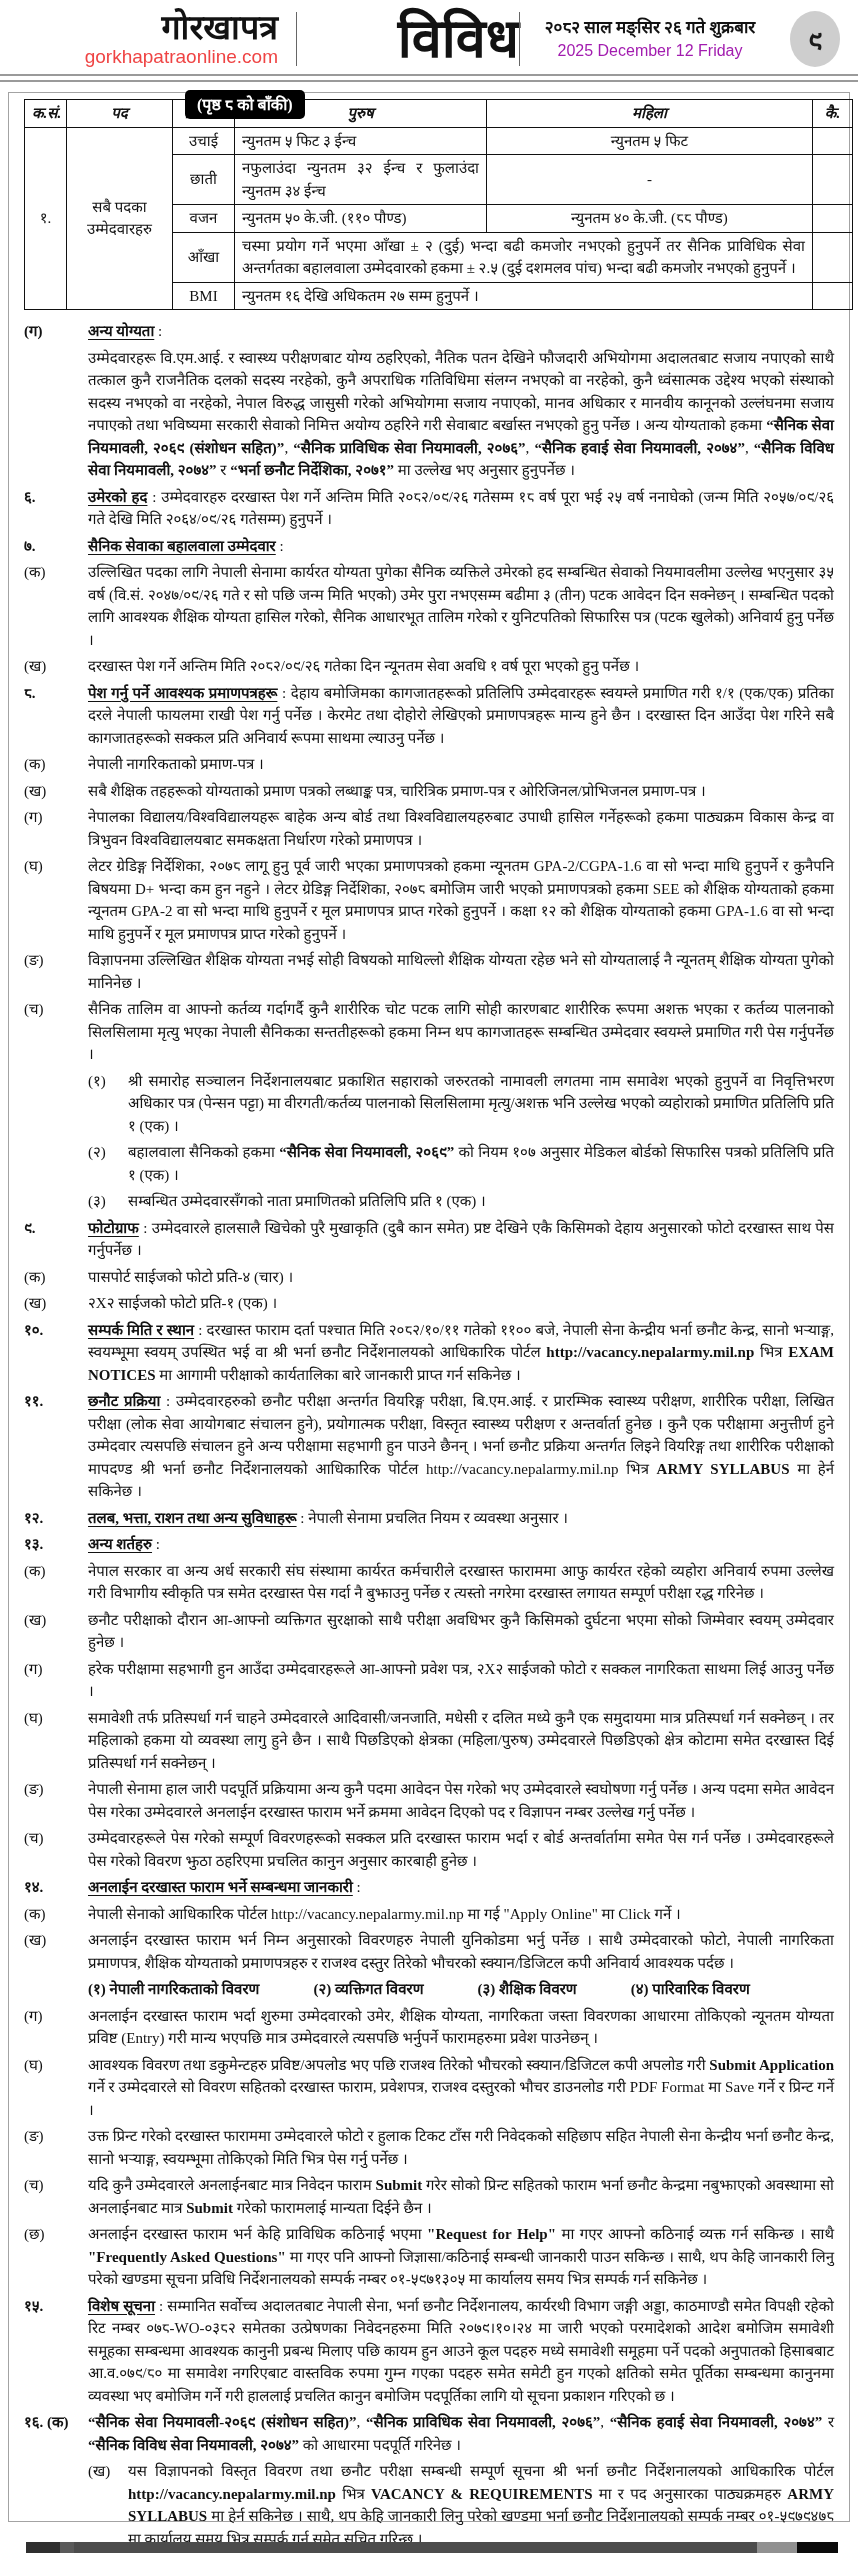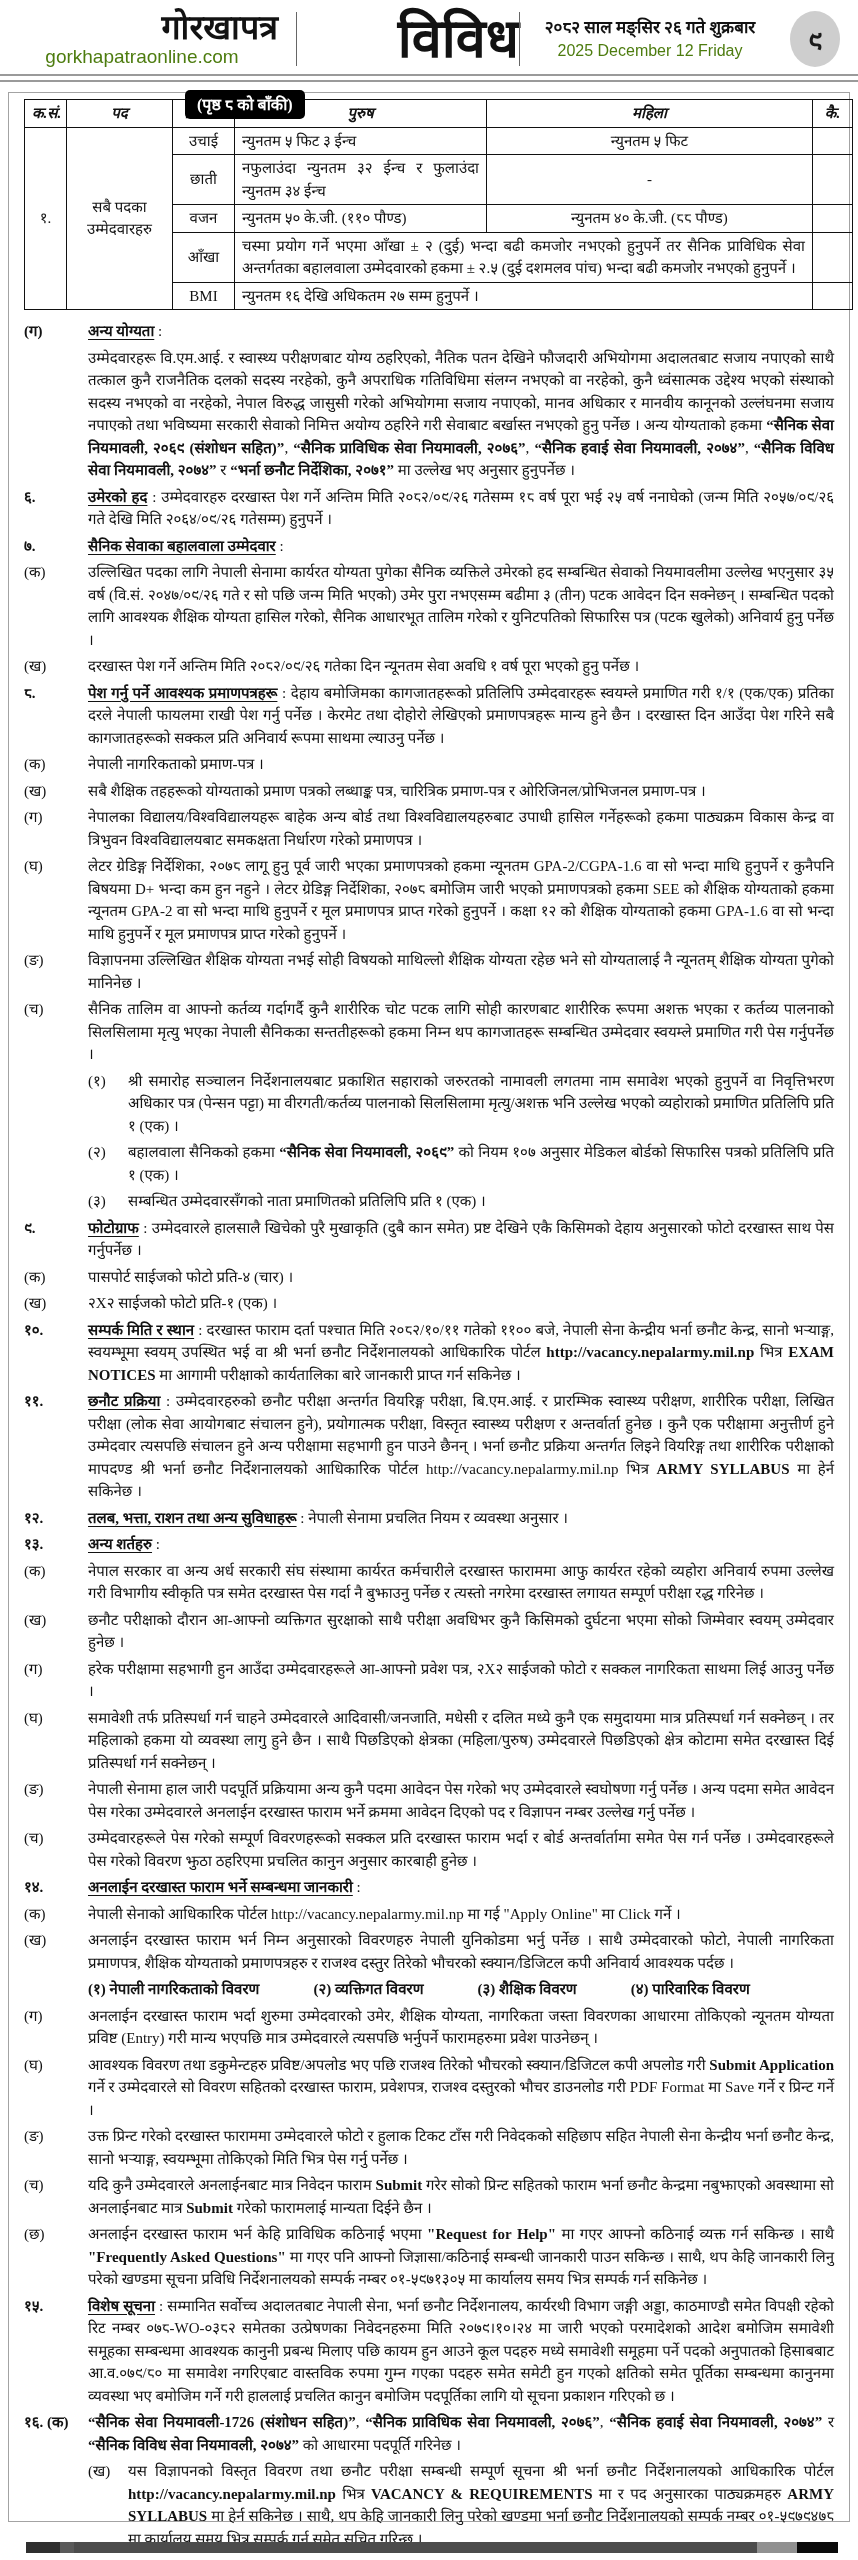--- a/index.html
+++ b/index.html
@@ -2,26 +2,26 @@
 <html lang="ne"><head>
 <meta charset="utf-8">
 <style>
   html,body{margin:0;padding:0;background:#ffffff;}
   .page{position:relative;width:858px;height:2560px;overflow:hidden;background:#fff;
         color:#121212;font-family:"Liberation Serif","DejaVu Serif",serif;}
   
   .hdr{display:flex;align-items:center;height:74px;padding:4px 12px 0 6px;box-sizing:border-box;}
   .mast{width:290px;text-align:right;padding-right:18px;box-sizing:border-box;}
   .mast .t{font-size:34px;font-weight:bold;line-height:1.05;font-family:"Liberation Serif","DejaVu Serif",serif;}
-  .mast .w{font-size:19px;color:#4d7c0f;font-family:"Liberation Sans","DejaVu Sans",sans-serif;text-align:center;}
+  .mast .w{font-size:19px;color:#ef4444;font-family:"Liberation Sans","DejaVu Sans",sans-serif;}
   .vline{width:1px;background:#666;height:54px;}
   .secTitle{flex:0 0 222px;text-align:right;font-size:54px;font-weight:bold;line-height:1;}
   .dates{flex:1;text-align:center;line-height:1.35;}
   .dates .np{font-size:17px;font-weight:bold;}
-  .dates .en{font-size:16px;color:#4d7c0f;font-family:"Liberation Sans","DejaVu Sans",sans-serif;}
+  .dates .en{font-size:16px;color:#a21caf;font-family:"Liberation Sans","DejaVu Sans",sans-serif;}
   .pgCircle{width:50px;height:56px;border-radius:50%;background:#cecece;display:flex;align-items:center;
             justify-content:center;font-size:27px;font-weight:bold;color:#1a1a1a;margin:0 6px 0 10px;}
   .rules{border-top:2px solid #9a9a9a;border-bottom:2px solid #9a9a9a;height:4px;width:858px;}
   
   .mainBox{position:absolute;left:8px;right:8px;top:92px;height:2430px;border:1px solid #a3a3a3;
            padding:4px 15px 8px 15px;box-sizing:border-box;background:#fff;}
   .badge{position:absolute;top:-3px;left:176px;background:#000;color:#fff;font-weight:bold;
          font-size:16px;padding:3px 12px 4px;border-radius:5px;white-space:nowrap;}
   .physHead{font-size:16.5px;margin:6px 0 7px 2px;font-weight:bold;}
   .physHead .pfx{font-weight:bold;}
@@ -280,21 +280,21 @@
         <div class="item l2">
           <span class="marker">(छ)</span>
           <span class="txt"><span>अनलाईन दरखास्त फाराम भर्न केहि प्राविधिक कठिनाई भएमा </span><b>"Request for Help"</b><span> मा गएर आफ्नो कठिनाई व्यक्त गर्न सकिन्छ । साथै </span><b>"Frequently Asked Questions"</b><span> मा गएर पनि आफ्नो जिज्ञासा/कठिनाई सम्बन्धी जानकारी पाउन सकिन्छ । साथै, थप केहि जानकारी लिनु परेको खण्डमा सूचना प्रविधि निर्देशनालयको सम्पर्क नम्बर ०१-५९७१३०५ मा कार्यालय समय भित्र सम्पर्क गर्न सकिनेछ ।</span></span>
         </div>
         <div class="item l1">
           <span class="marker">१५.</span>
           <span class="txt"><b class="u">विशेष सूचना</b> : <span>सम्मानित सर्वोच्च अदालतबाट नेपाली सेना, भर्ना छनौट निर्देशनालय, कार्यरथी विभाग जङ्गी अड्डा, काठमाण्डौ समेत विपक्षी रहेको रिट नम्बर ०७८-WO-०३८२ समेतका उत्प्रेषणका निवेदनहरुमा मिति २०७९।१०।२४ मा जारी भएको परमादेशको आदेश बमोजिम समावेशी समूहका सम्बन्धमा आवश्यक कानुनी प्रबन्ध मिलाए पछि कायम हुन आउने कूल पदहरु मध्ये समावेशी समूहमा पर्ने पदको अनुपातको हिसाबबाट आ.व.०७९/८० मा समावेश नगरिएबाट वास्तविक रुपमा गुम्न गएका पदहरु समेत समेटी हुन गएको क्षतिको समेत पूर्तिका सम्बन्धमा कानुनमा व्यवस्था भए बमोजिम गर्ने गरी हाललाई प्रचलित कानुन बमोजिम पदपूर्तिका लागि यो सूचना प्रकाशन गरिएको छ ।</span></span>
         </div>
         <div class="item l1">
           <span class="marker">१६. (क)</span>
-          <span class="txt"><b>“सैनिक सेवा नियमावली-1726 (संशोधन सहित)”</b><span>, </span><b>“सैनिक प्राविधिक सेवा नियमावली, २०७६”</b><span>, </span><b>“सैनिक हवाई सेवा नियमावली, २०७४”</b><span> र </span><b>“सैनिक विविध सेवा नियमावली, २०७४”</b><span> को आधारमा पदपूर्ति गरिनेछ ।</span></span>
+          <span class="txt"><b>“सैनिक सेवा नियमावली-२०६९ (संशोधन सहित)”</b><span>, </span><b>“सैनिक प्राविधिक सेवा नियमावली, २०७६”</b><span>, </span><b>“सैनिक हवाई सेवा नियमावली, २०७४”</b><span> र </span><b>“सैनिक विविध सेवा नियमावली, २०७४”</b><span> को आधारमा पदपूर्ति गरिनेछ ।</span></span>
         </div>
         <div class="item l3">
           <span class="marker">(ख)</span>
           <span class="txt"><span>यस विज्ञापनको विस्तृत विवरण तथा छनौट परीक्षा सम्बन्धी सम्पूर्ण सूचना श्री भर्ना छनौट निर्देशनालयको आधिकारिक पोर्टल </span><b>http://vacancy.nepalarmy.mil.np</b><span> भित्र </span><b>VACANCY &amp; REQUIREMENTS</b><span> मा र पद अनुसारका पाठ्यक्रमहरु </span><b>ARMY SYLLABUS</b><span> मा हेर्न सकिनेछ । साथै, थप केहि जानकारी लिनु परेको खण्डमा भर्ना छनौट निर्देशनालयको सम्पर्क नम्बर ०१-५९७९४७८ मा कार्यालय समय भित्र सम्पर्क गर्न समेत सूचित गरिन्छ ।</span></span>
         </div>
       </div>
   </div>
 
   <div class="footerBar"></div>
 </div>

